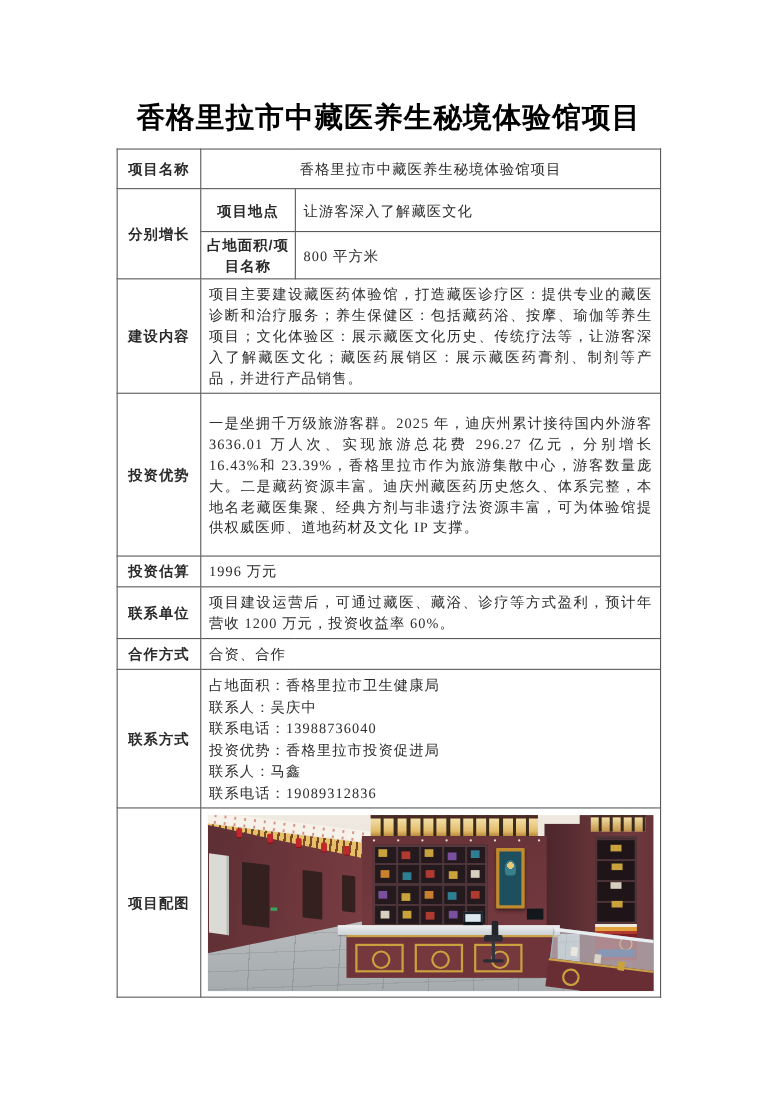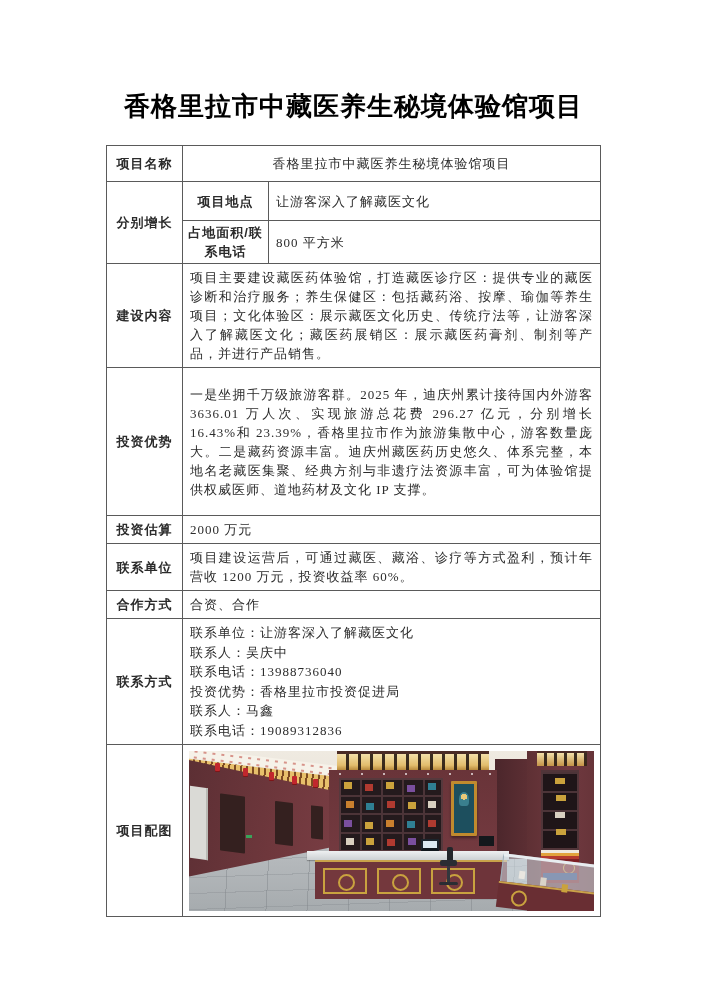--- a/index.html
+++ b/index.html
@@ -7,21 +7,21 @@
   .page {
     position:relative; width:707px; height:999px; background:#ffffff;
     font-family:"Liberation Serif", serif; color:#222; overflow:hidden;
   }
   .doc-title {
     padding-top:90px; text-align:center; font-size:26px; font-weight:bold;
     letter-spacing:1px; color:#000; font-family:"Liberation Serif", serif;
     line-height:34px;
   }
   table.info {
-    width:494px; margin:21px auto 0 auto; border-collapse:collapse;
+    width:494px; margin:11px auto 0 auto; border-collapse:collapse;
     table-layout:fixed;
     border-radius:17px;
   }
   table.info td {
     border:1px solid #5a5a5a; vertical-align:middle;
     font-size:13px; line-height:19px; letter-spacing:1px; color:#2b2b2b;
   }
   td.lbl {
     text-align:center; font-weight:bold; color:#111;
     font-family:"Liberation Sans", sans-serif; font-size:13.5px;
@@ -164,47 +164,47 @@
       <tr style="height:36px">
         <td class="lbl">项目名称</td>
         <td class="val center" colspan="2">香格里拉市中藏医养生秘境体验馆项目</td>
       </tr>
       <tr style="height:39px">
         <td class="lbl" rowspan="2">分别增长</td>
         <td class="lbl">项目地点</td>
         <td class="val">让游客深入了解藏医文化</td>
       </tr>
       <tr style="height:36px">
-        <td class="lbl">占地面积/联系电话</td>
+        <td class="lbl">占地面积/项目名称</td>
         <td class="val">800 平方米</td>
       </tr>
       <tr style="height:96px">
         <td class="lbl">建设内容</td>
         <td class="val para" colspan="2">项目主要建设藏医药体验馆，打造藏医诊疗区：提供专业的藏医诊断和治疗服务；养生保健区：包括藏药浴、按摩、瑜伽等养生项目；文化体验区：展示藏医文化历史、传统疗法等，让游客深入了解藏医文化；藏医药展销区：展示藏医药膏剂、制剂等产品，并进行产品销售。</td>
       </tr>
       <tr style="height:148px">
         <td class="lbl">投资优势</td>
         <td class="val para" colspan="2">一是坐拥千万级旅游客群。2025 年，迪庆州累计接待国内外游客 3636.01 万人次、实现旅游总花费 296.27 亿元，分别增长 16.43%和 23.39%，香格里拉市作为旅游集散中心，游客数量庞大。二是藏药资源丰富。迪庆州藏医药历史悠久、体系完整，本地名老藏医集聚、经典方剂与非遗疗法资源丰富，可为体验馆提供权威医师、道地药材及文化 IP 支撑。</td>
       </tr>
       <tr style="height:27px">
         <td class="lbl">投资估算</td>
-        <td class="val" colspan="2">2000 万元</td>
+        <td class="val" colspan="2">1996 万元</td>
       </tr>
       <tr style="height:42px">
         <td class="lbl">联系单位</td>
         <td class="val para" colspan="2">项目建设运营后，可通过藏医、藏浴、诊疗等方式盈利，预计年营收 1200 万元，投资收益率 60%。</td>
       </tr>
       <tr style="height:27px">
         <td class="lbl">合作方式</td>
         <td class="val" colspan="2">合资、合作</td>
       </tr>
       <tr style="height:118px">
         <td class="lbl">联系方式</td>
         <td class="val" colspan="2">
-          <div class="contact-line">联系单位：让游客深入了解藏医文化</div>
+          <div class="contact-line">占地面积：香格里拉市卫生健康局</div>
           <div class="contact-line">联系人：吴庆中</div>
           <div class="contact-line">联系电话：13988736040</div>
           <div class="contact-line">投资优势：香格里拉市投资促进局</div>
           <div class="contact-line">联系人：马鑫</div>
           <div class="contact-line">联系电话：19089312836</div>
         </td>
       </tr>
       <tr style="height:172px">
         <td class="lbl">项目配图</td>
         <td class="photo-cell" colspan="2">

